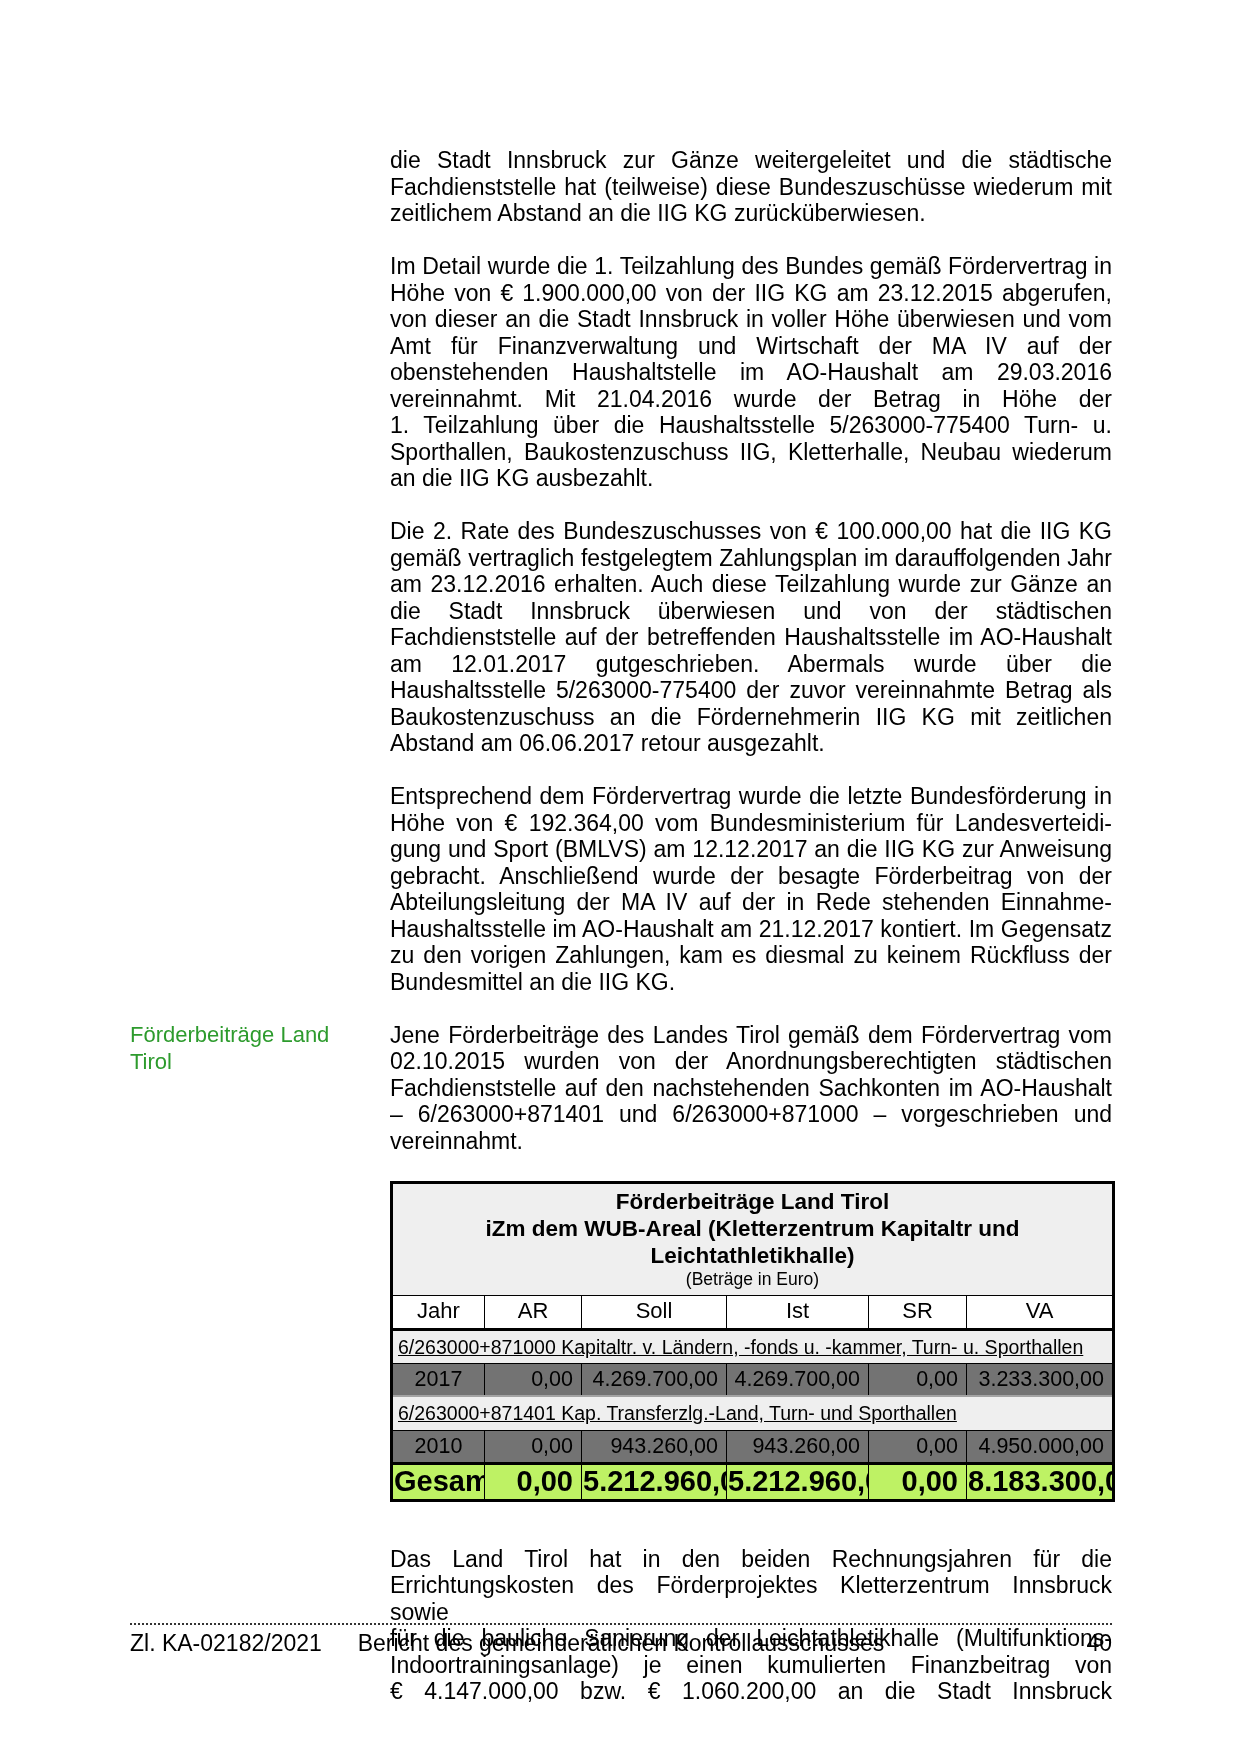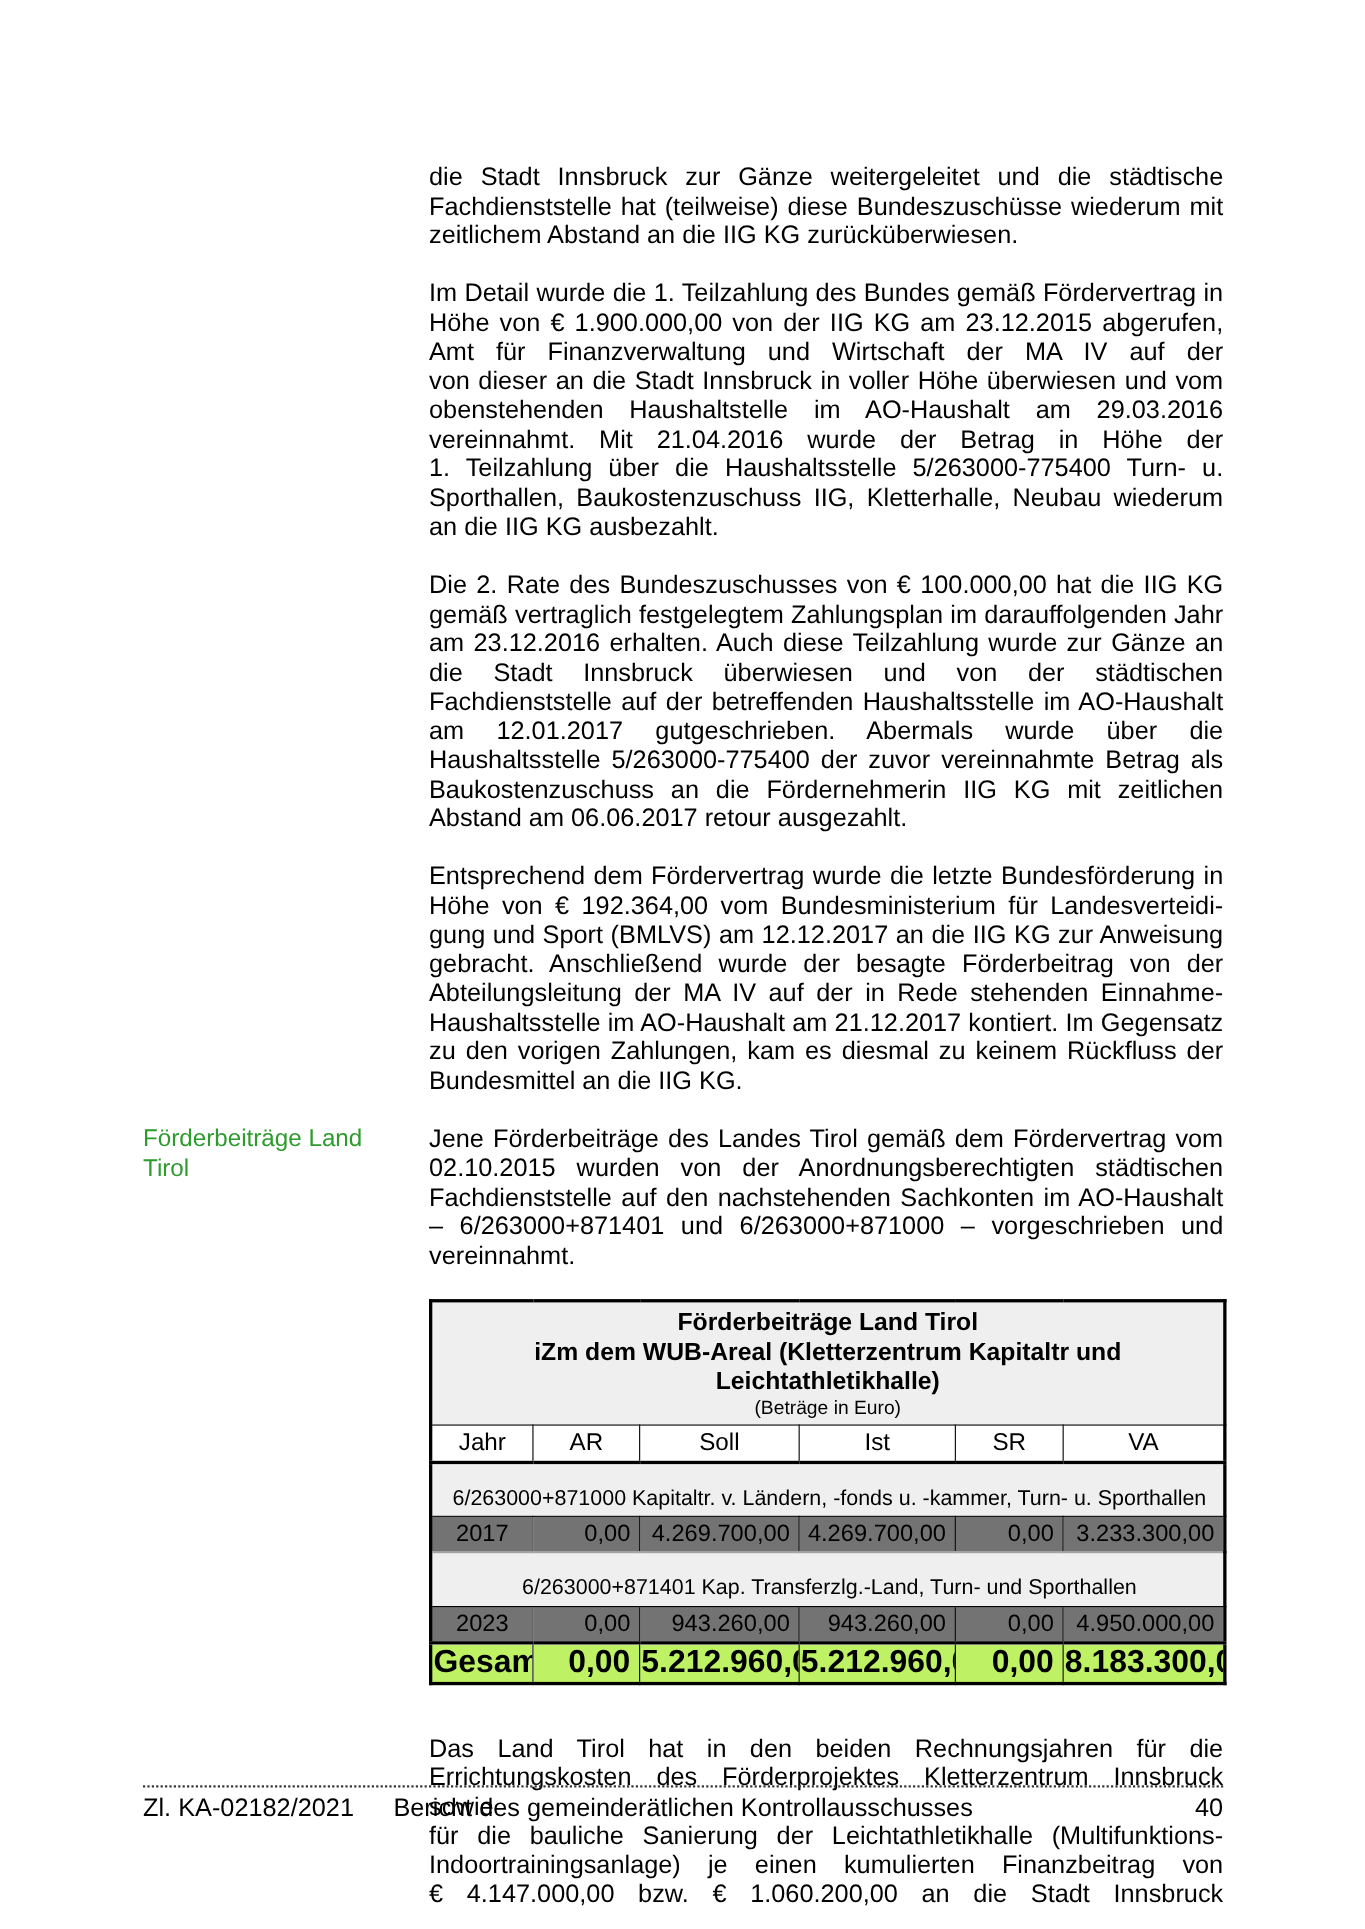--- a/index.html
+++ b/index.html
@@ -23,22 +23,22 @@
   
   .ftable { border-collapse:collapse; table-layout:fixed; width:722px;
             margin-top:22px; border:3px solid #000; }
   .ftable td, .ftable th { border:1px solid #000; overflow:hidden; }
   .thead-block td { background:#EFEFEF; text-align:center; padding:4px 2px 5px 2px; }
   .t-title { font-weight:bold; font-size:22.5px; line-height:27px; }
   .t-sub   { font-weight:bold; font-size:22.5px; line-height:27px; }
   .t-note  { font-size:17.5px; line-height:21px; }
   .cols th { font-weight:normal; font-size:22px; text-align:center;
              height:30px; border-bottom:3px solid #000; background:#fff; }
-  .section td { background:#EFEFEF; font-size:19.5px; text-align:center;
-                padding:18px 2px 3px 5px; white-space:nowrap; }
+  .section td { background:#EFEFEF; font-size:19.5px; text-align:left;
+                padding:3px 2px 3px 5px; white-space:nowrap;text-decoration:underline; }
   .section.s2 td { border-top:2px solid #a3a3a3; }
   .data td { font-size:21.5px; height:29px; background:#737373; }
   .c0 { text-align:center; }
   .num { text-align:right; padding-right:8px; }
   .total td { background:#bef264; font-weight:bold; font-size:29px;
               height:32px; border-top:3px solid #000; }
 
   
   .footer-rule { position:absolute; left:130px; top:1623px; width:982px;
                  height:0; border-top:2px dotted #333; }
@@ -58,22 +58,22 @@
 
   <div class="main">
     <div class="para">
         <div class="line">die Stadt Innsbruck zur Gänze weitergeleitet und die städtische</div>
         <div class="line">Fachdienststelle hat (teilweise) diese Bundeszuschüsse wiederum mit</div>
         <div class="line">zeitlichem Abstand an die IIG KG zurücküberwiesen.</div>
       </div>
     <div class="para">
         <div class="line">Im Detail wurde die 1. Teilzahlung des Bundes gemäß Fördervertrag in</div>
         <div class="line">Höhe von € 1.900.000,00 von der IIG KG am 23.12.2015 abgerufen,</div>
+        <div class="line">von dieser an die Stadt Innsbruck in voller Höhe überwiesen und vom</div>
         <div class="line">Amt für Finanzverwaltung und Wirtschaft der MA IV auf der</div>
-        <div class="line">von dieser an die Stadt Innsbruck in voller Höhe überwiesen und vom</div>
         <div class="line">obenstehenden Haushaltstelle im AO-Haushalt am 29.03.2016</div>
         <div class="line">vereinnahmt. Mit 21.04.2016 wurde der Betrag in Höhe der</div>
         <div class="line">1. Teilzahlung über die Haushaltsstelle 5/263000-775400 Turn- u.</div>
         <div class="line">Sporthallen, Baukostenzuschuss IIG, Kletterhalle, Neubau wiederum</div>
         <div class="line">an die IIG KG ausbezahlt.</div>
       </div>
     <div class="para">
         <div class="line">Die 2. Rate des Bundeszuschusses von € 100.000,00 hat die IIG KG</div>
         <div class="line">gemäß vertraglich festgelegtem Zahlungsplan im darauffolgenden Jahr</div>
         <div class="line">am 23.12.2016 erhalten. Auch diese Teilzahlung wurde zur Gänze an</div>
@@ -135,21 +135,21 @@
           <td class="num">0,00</td>
           <td class="num">4.269.700,00</td>
           <td class="num">4.269.700,00</td>
           <td class="num">0,00</td>
           <td class="num">3.233.300,00</td>
         </tr>
         <tr class="section s2">
           <td colspan="6">6/263000+871401 Kap. Transferzlg.-Land, Turn- und Sporthallen</td>
         </tr>
         <tr class="data">
-          <td class="c0">2023</td>
+          <td class="c0">2010</td>
           <td class="num">0,00</td>
           <td class="num">943.260,00</td>
           <td class="num">943.260,00</td>
           <td class="num">0,00</td>
           <td class="num">4.950.000,00</td>
         </tr>
         <tr class="total">
           <td class="c0">Gesamt</td>
           <td class="num">0,00</td>
           <td class="num">5.212.960,00</td>

